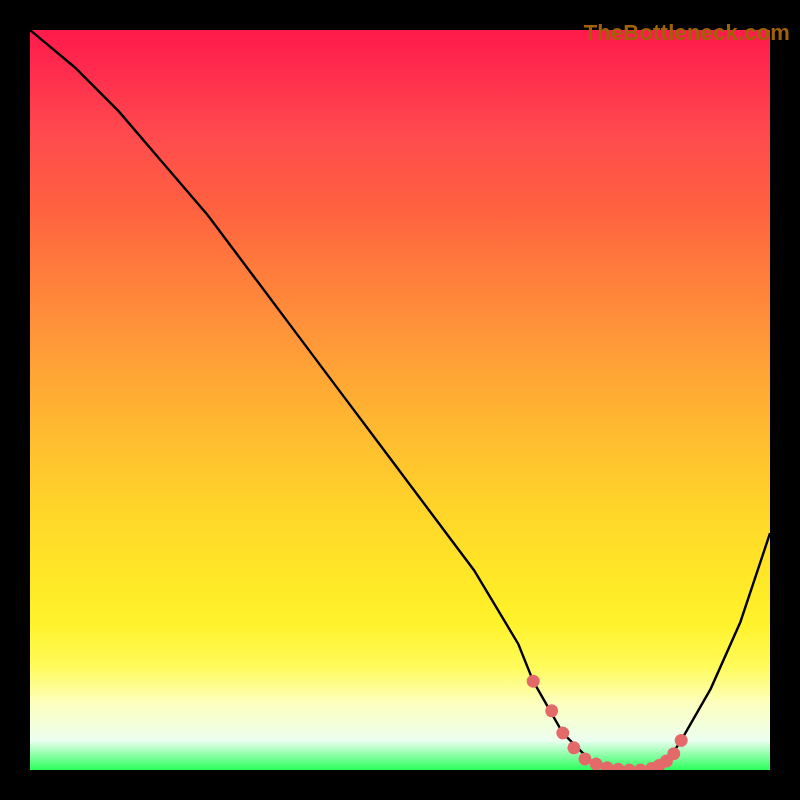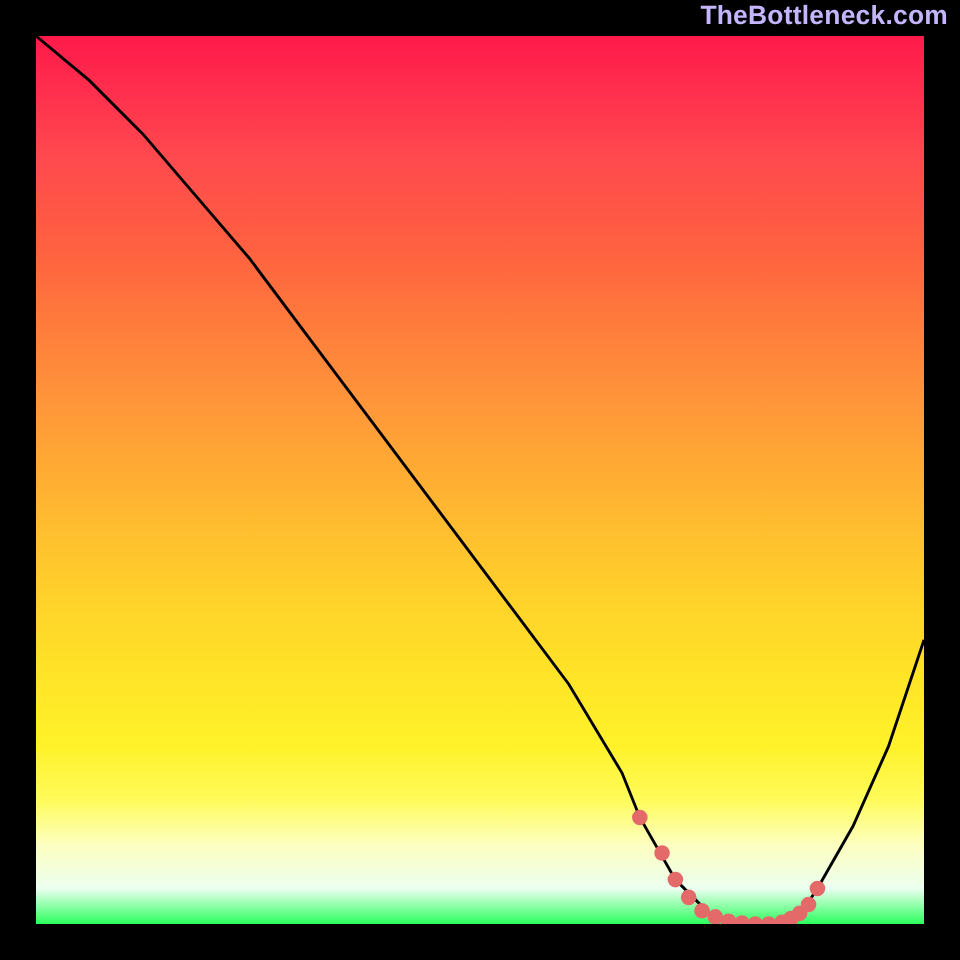--- a/index.html
+++ b/index.html
@@ -12,23 +12,23 @@
     font-family: Arial, Helvetica, sans-serif;
   }
   .frame {
     position: relative;
     width: 800px;
     height: 800px;
     background: #000;
   }
   .attribution {
     position: absolute;
-    top: 0;
+    top: 20px;
     right: 10px;
-    color: #c4b5fd;
+    color: #a16207;
     font-size: 22px;
     font-weight: 600;
     letter-spacing: 0.2px;
     z-index: 5;
   }
   .plot {
     position: absolute;
     left: 30px;
     top: 30px;
     width: 740px;

